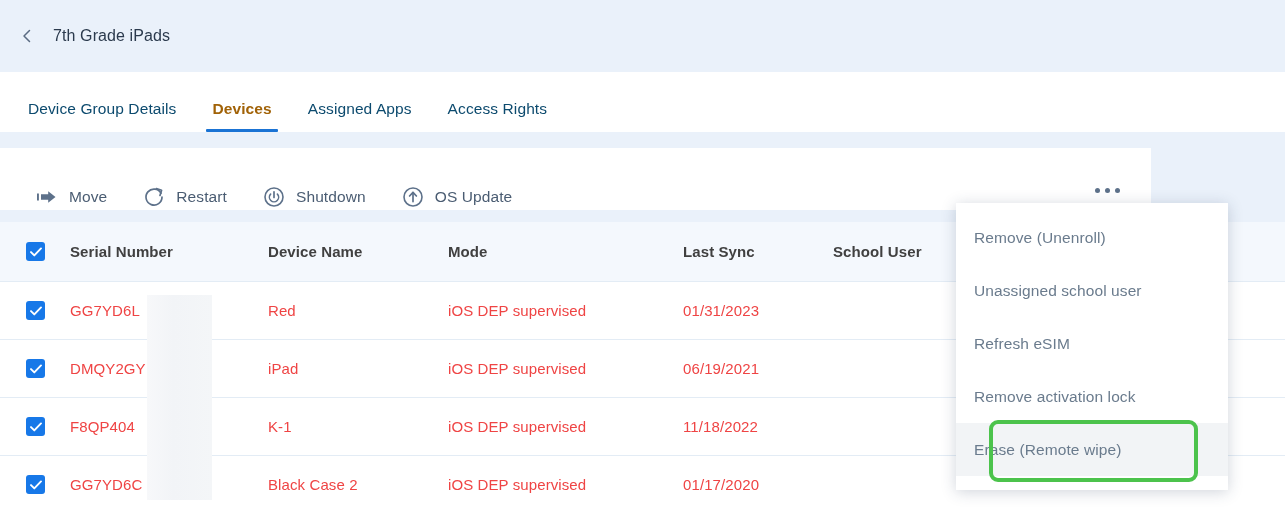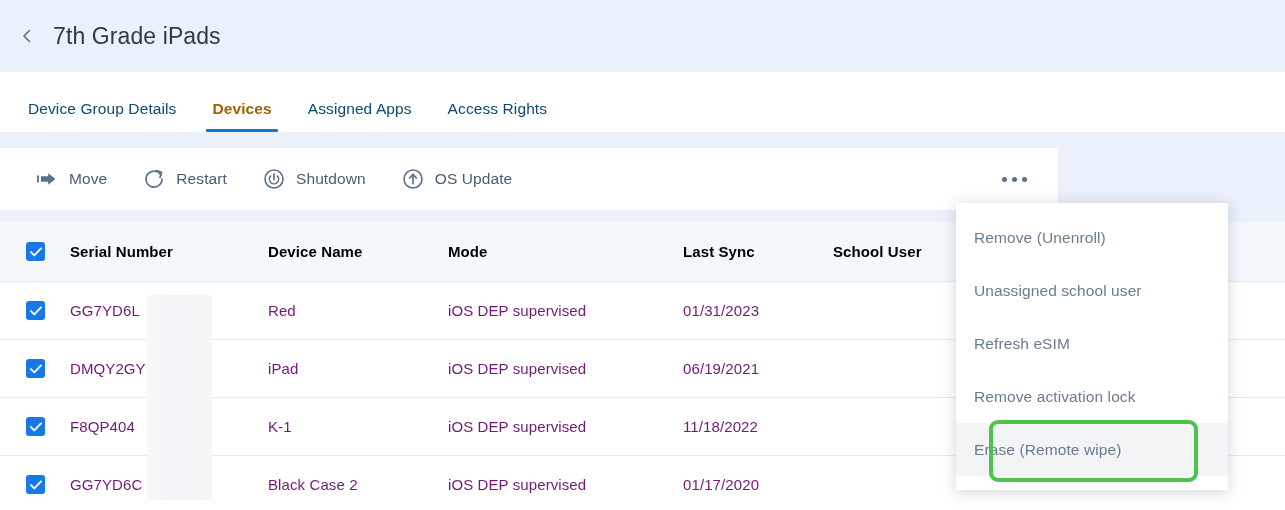--- a/index.html
+++ b/index.html
@@ -17,21 +17,21 @@
     position: absolute; left: 0; top: 0; width: 1285px; height: 72px;
     display: flex; align-items: center; padding-left: 10px;
     background: #eaf1fa;
   }
   .back-btn {
     width: 34px; height: 34px; display: flex; align-items: center; justify-content: center;
     cursor: pointer; color: #5a6b82;
   }
   .back-btn svg { display: block; }
   .page-title {
-    font-size: 23px; color: #2b3a4d; font-weight: 400;
+    font-size: 16px; color: #2b3a4d; font-weight: 400;
     letter-spacing: .1px; margin-left: 9px; line-height: 1;
   }
 
   
   .tabbar {
     position: absolute; left: 0; top: 72px; width: 1285px; height: 60px;
     background: #ffffff; display: flex; align-items: flex-end;
     padding-left: 28px;
   }
   .tab {
@@ -40,22 +40,22 @@
     letter-spacing: .1px; white-space: nowrap;
   }
   .tab.active { color: #a16207; font-weight: 700; }
   .tab.active::after {
     content: ""; position: absolute; left: -6px; right: -6px; bottom: 0;
     height: 3px; background: #1a73d4; border-radius: 1px;
   }
 
   
   .toolbar {
-    position: absolute; left: 0; top: 148px; width: 1058px; height: 62px;
-    background: #ffffff; display: flex; align-items: center;
+    position: absolute; left: 0; top: 148px; width: 1151px; height: 62px;
+    background: #ffffff; display: flex; align-items: flex-end;
     padding: 0 18px 0 34px;
   }
   .tool-btn {
     display: flex; align-items: center; cursor: pointer;
     margin-right: 34px; color: #4a5c72; white-space: nowrap;
   }
   .tool-btn .ticon {
     width: 26px; height: 26px; display: flex; align-items: center; justify-content: center;
     color: #5d718a; flex: 0 0 auto;
   }
@@ -81,22 +81,22 @@
     border-bottom: 1px solid #e3ecf5; background: #ffffff;
   }
   .cell { flex: 0 0 auto; overflow: hidden; white-space: nowrap; }
   .c-check { width: 70px; padding-left: 26px; }
   .c-serial { width: 198px; }
   .c-name   { width: 180px; }
   .c-mode   { width: 215px; }
   .c-sync   { width: 150px; margin-left: 20px; }
   .c-user   { width: 200px; }
   .c-tech   { width: 180px; }
-  .thead .cell { font-size: 15px; color: #000000; font-weight: 700; letter-spacing: .1px; }
-  .trow  .cell { font-size: 15px; color: #701a75; font-weight: 400; letter-spacing: .1px; }
+  .thead .cell { font-size: 15px; color: #404040; font-weight: 700; letter-spacing: .1px; }
+  .trow  .cell { font-size: 15px; color: #ef4444; font-weight: 400; letter-spacing: .1px; }
 
   .cbox {
     width: 19px; height: 19px; border-radius: 3px; background: #1778e8;
     display: flex; align-items: center; justify-content: center; cursor: pointer;
   }
   .cbox svg { display: block; }
 
   
   .redaction {
     position: absolute; left: 147px; top: 295px; width: 65px; height: 205px;

